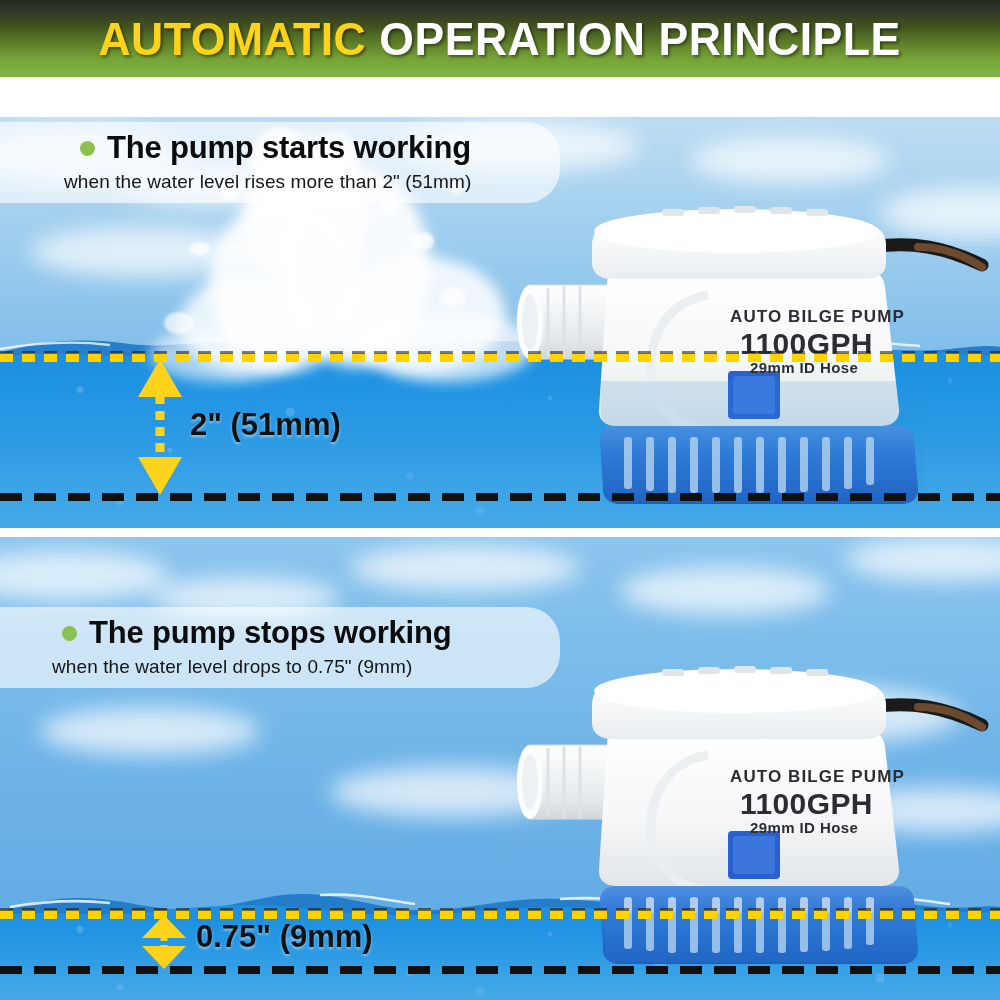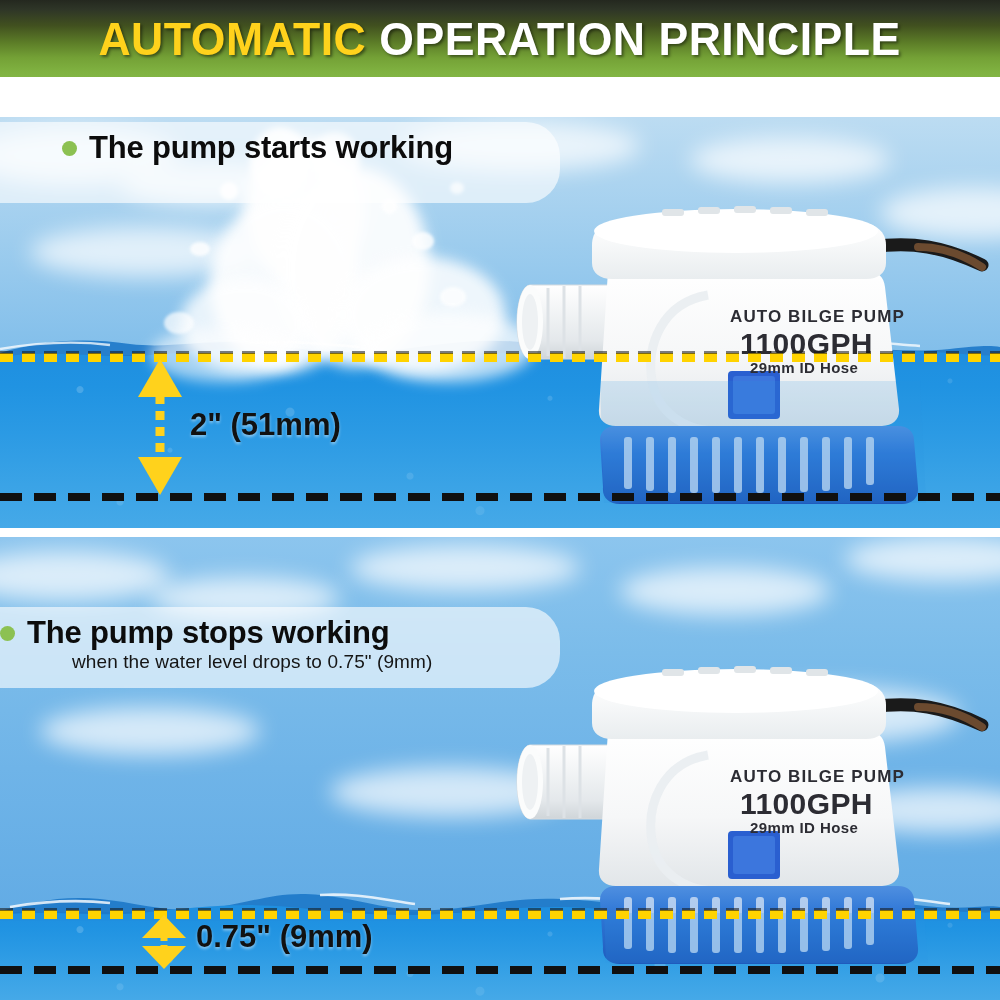--- a/index.html
+++ b/index.html
@@ -223,24 +223,25 @@
     <div class="measure" style="left:134px;top:240px;width:52px;height:140px;">
       <svg viewBox="0 0 52 140" width="52" height="140" aria-hidden="true">
         <path d="M26,2 L48,40 H4 Z" fill="#ffd21c"></path>
         <path d="M26,138 L48,100 H4 Z" fill="#ffd21c"></path>
         <line x1="26" y1="38" x2="26" y2="102" stroke="#ffd21c" stroke-width="9" stroke-dasharray="9 7"></line>
       </svg>
     </div>
     <div class="measure-label" style="left:190px;top:290px;font-size:31px;">2" (51mm)</div>
 
     <div class="callout" style="top:5px;width:560px;height:73px;padding:8px 0 0 0;">
-      <div class="callout-row" style="padding-left:62px;">
+      <div class="callout-row" style="padding-left:80px;">
         <div class="bullet"></div>
         <div class="callout-head">The pump starts working</div>
       </div>
+      <div class="callout-sub" style="padding-left:64px;margin-top:5px;">when the water level rises more than 2" (51mm)</div>
     </div>
   </div>
 
   <div class="panel-sep"></div>
 
   <div class="panel panel-2">
 
     <div class="sky sky-2"></div>
     <div class="cloud soft" style="left:-40px;top:14px;width:210px;height:50px;"></div>
     <div class="cloud soft" style="left:150px;top:40px;width:190px;height:42px;"></div>
@@ -334,21 +335,21 @@
     <div class="measure" style="left:138px;top:377px;width:52px;height:56px;">
       <svg viewBox="0 0 52 56" width="52" height="56" aria-hidden="true">
         <path d="M26,1 L48,24 H4 Z" fill="#ffd21c"></path>
         <path d="M26,55 L48,32 H4 Z" fill="#ffd21c"></path>
         <line x1="26" y1="22" x2="26" y2="34" stroke="#ffd21c" stroke-width="7" stroke-dasharray="5 4"></line>
       </svg>
     </div>
     <div class="measure-label" style="left:196px;top:382px;font-size:31px;">0.75" (9mm)</div>
 
     <div class="callout" style="top:70px;width:560px;height:73px;padding:8px 0 0 0;">
-      <div class="callout-row" style="">
+      <div class="callout-row" style="padding-left:62px;">
         <div class="bullet"></div>
         <div class="callout-head">The pump stops working</div>
       </div>
-      <div class="callout-sub" style="padding-left:72px;">when the water level drops to 0.75" (9mm)</div>
+      <div class="callout-sub" style="padding-left:52px;margin-top:5px;">when the water level drops to 0.75" (9mm)</div>
     </div>
   </div>
 
 </div>
 
 </body></html>

